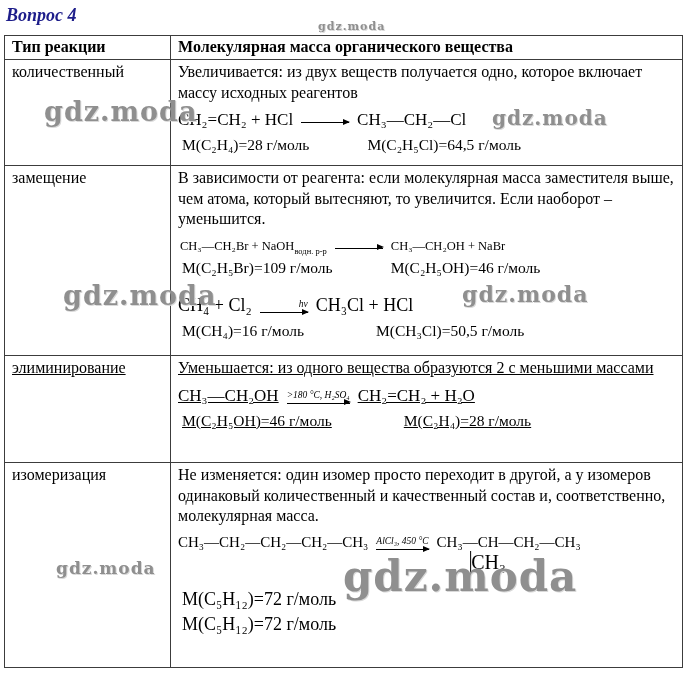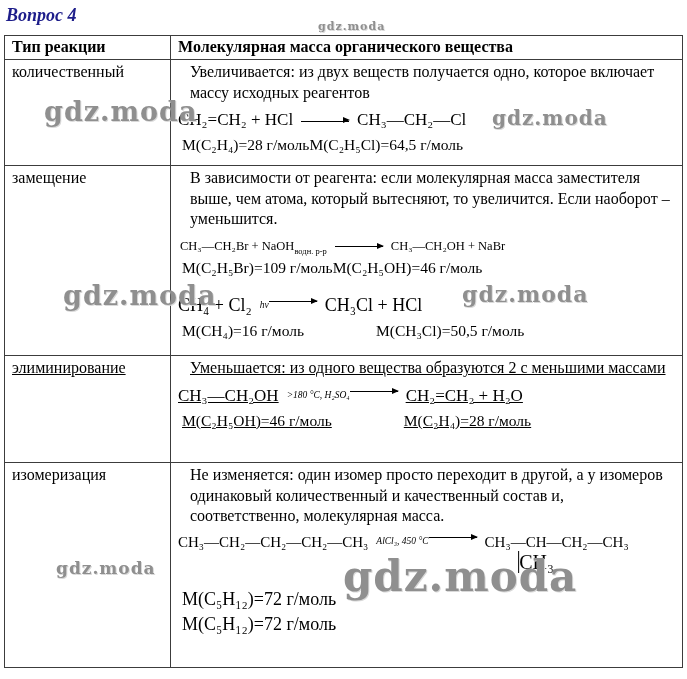--- a/index.html
+++ b/index.html
@@ -20,31 +20,31 @@
     border:1px solid #3c3c3c;vertical-align:top;text-align:left;
     padding:2px 5px 3px 7px;font-size:16px;line-height:1.28;
   }
   .qtable col.c1{width:166px;}
   .qtable th{font-weight:bold;font-size:16px;padding-top:1px;padding-bottom:2px;}
   tr.r-head{height:22px;}
   tr.r1{height:106px;}
   tr.r2{height:190px;}
   tr.r3{height:107px;text-decoration:underline;}
   tr.r4{height:205px;}
-  .desc{margin-bottom:4px;margin-left:12px;}
+  .desc{margin-bottom:4px;}
   .equation{
     white-space:nowrap;font-size:17px;margin:6px 0 4px 0;
     font-family:"Liberation Serif","DejaVu Serif","DejaVu Sans",serif;
   }
   .equation.small{font-size:12.5px;margin:8px 0 2px 2px;}
   .equation.mid{font-size:18px;margin-top:16px;}
   .equation.long{font-size:15px;padding-bottom:34px;margin-bottom:0;}
   .aq-sub{font-size:8.5px;}
   .rxn-arrow{
-    display:inline-flex;flex-direction:row;align-items:flex-end;
+    display:inline-flex;flex-direction:column;align-items:flex-end;
     vertical-align:middle;margin:0 8px;min-width:48px;
   }
   .rxn-arrow .lbl{
     font-size:9.5px;font-style:italic;line-height:1.05;margin-bottom:2px;
     white-space:nowrap;
   }
   .rxn-arrow .shaft{
     align-self:stretch;height:0;border-top:1.2px solid #000;
     position:relative;min-width:48px;
   }
@@ -53,21 +53,21 @@
     border-left:7px solid #000;border-top:3.6px solid transparent;
     border-bottom:3.6px solid transparent;
   }
   .branch-host{position:relative;display:inline-block;}
   .branch-down{
     position:absolute;left:50%;transform:translateX(-50%);top:100%;
     text-align:right;line-height:1;font-size:20px;
   }
   .vbond{width:0;border-left:1.2px solid #000;height:11px;margin:1px auto 2px;}
   .masses{display:flex;font-size:15.5px;margin:2px 0 2px 4px;}
-  .masses span + span{}
+  .masses span + span{margin-left:58px;}
   .masses.wide span + span{margin-left:72px;}
   .mass-line{font-size:18px;margin:2px 0 0 4px;}
   .wm{
     position:absolute;z-index:6;pointer-events:none;
     font-family:"DejaVu Serif","Liberation Serif",serif;font-weight:bold;
     color:#8f8f8f;text-shadow:1px 1px 0 #d9d9d9;letter-spacing:1px;
     white-space:nowrap;
   }
 </style>
 </head>

